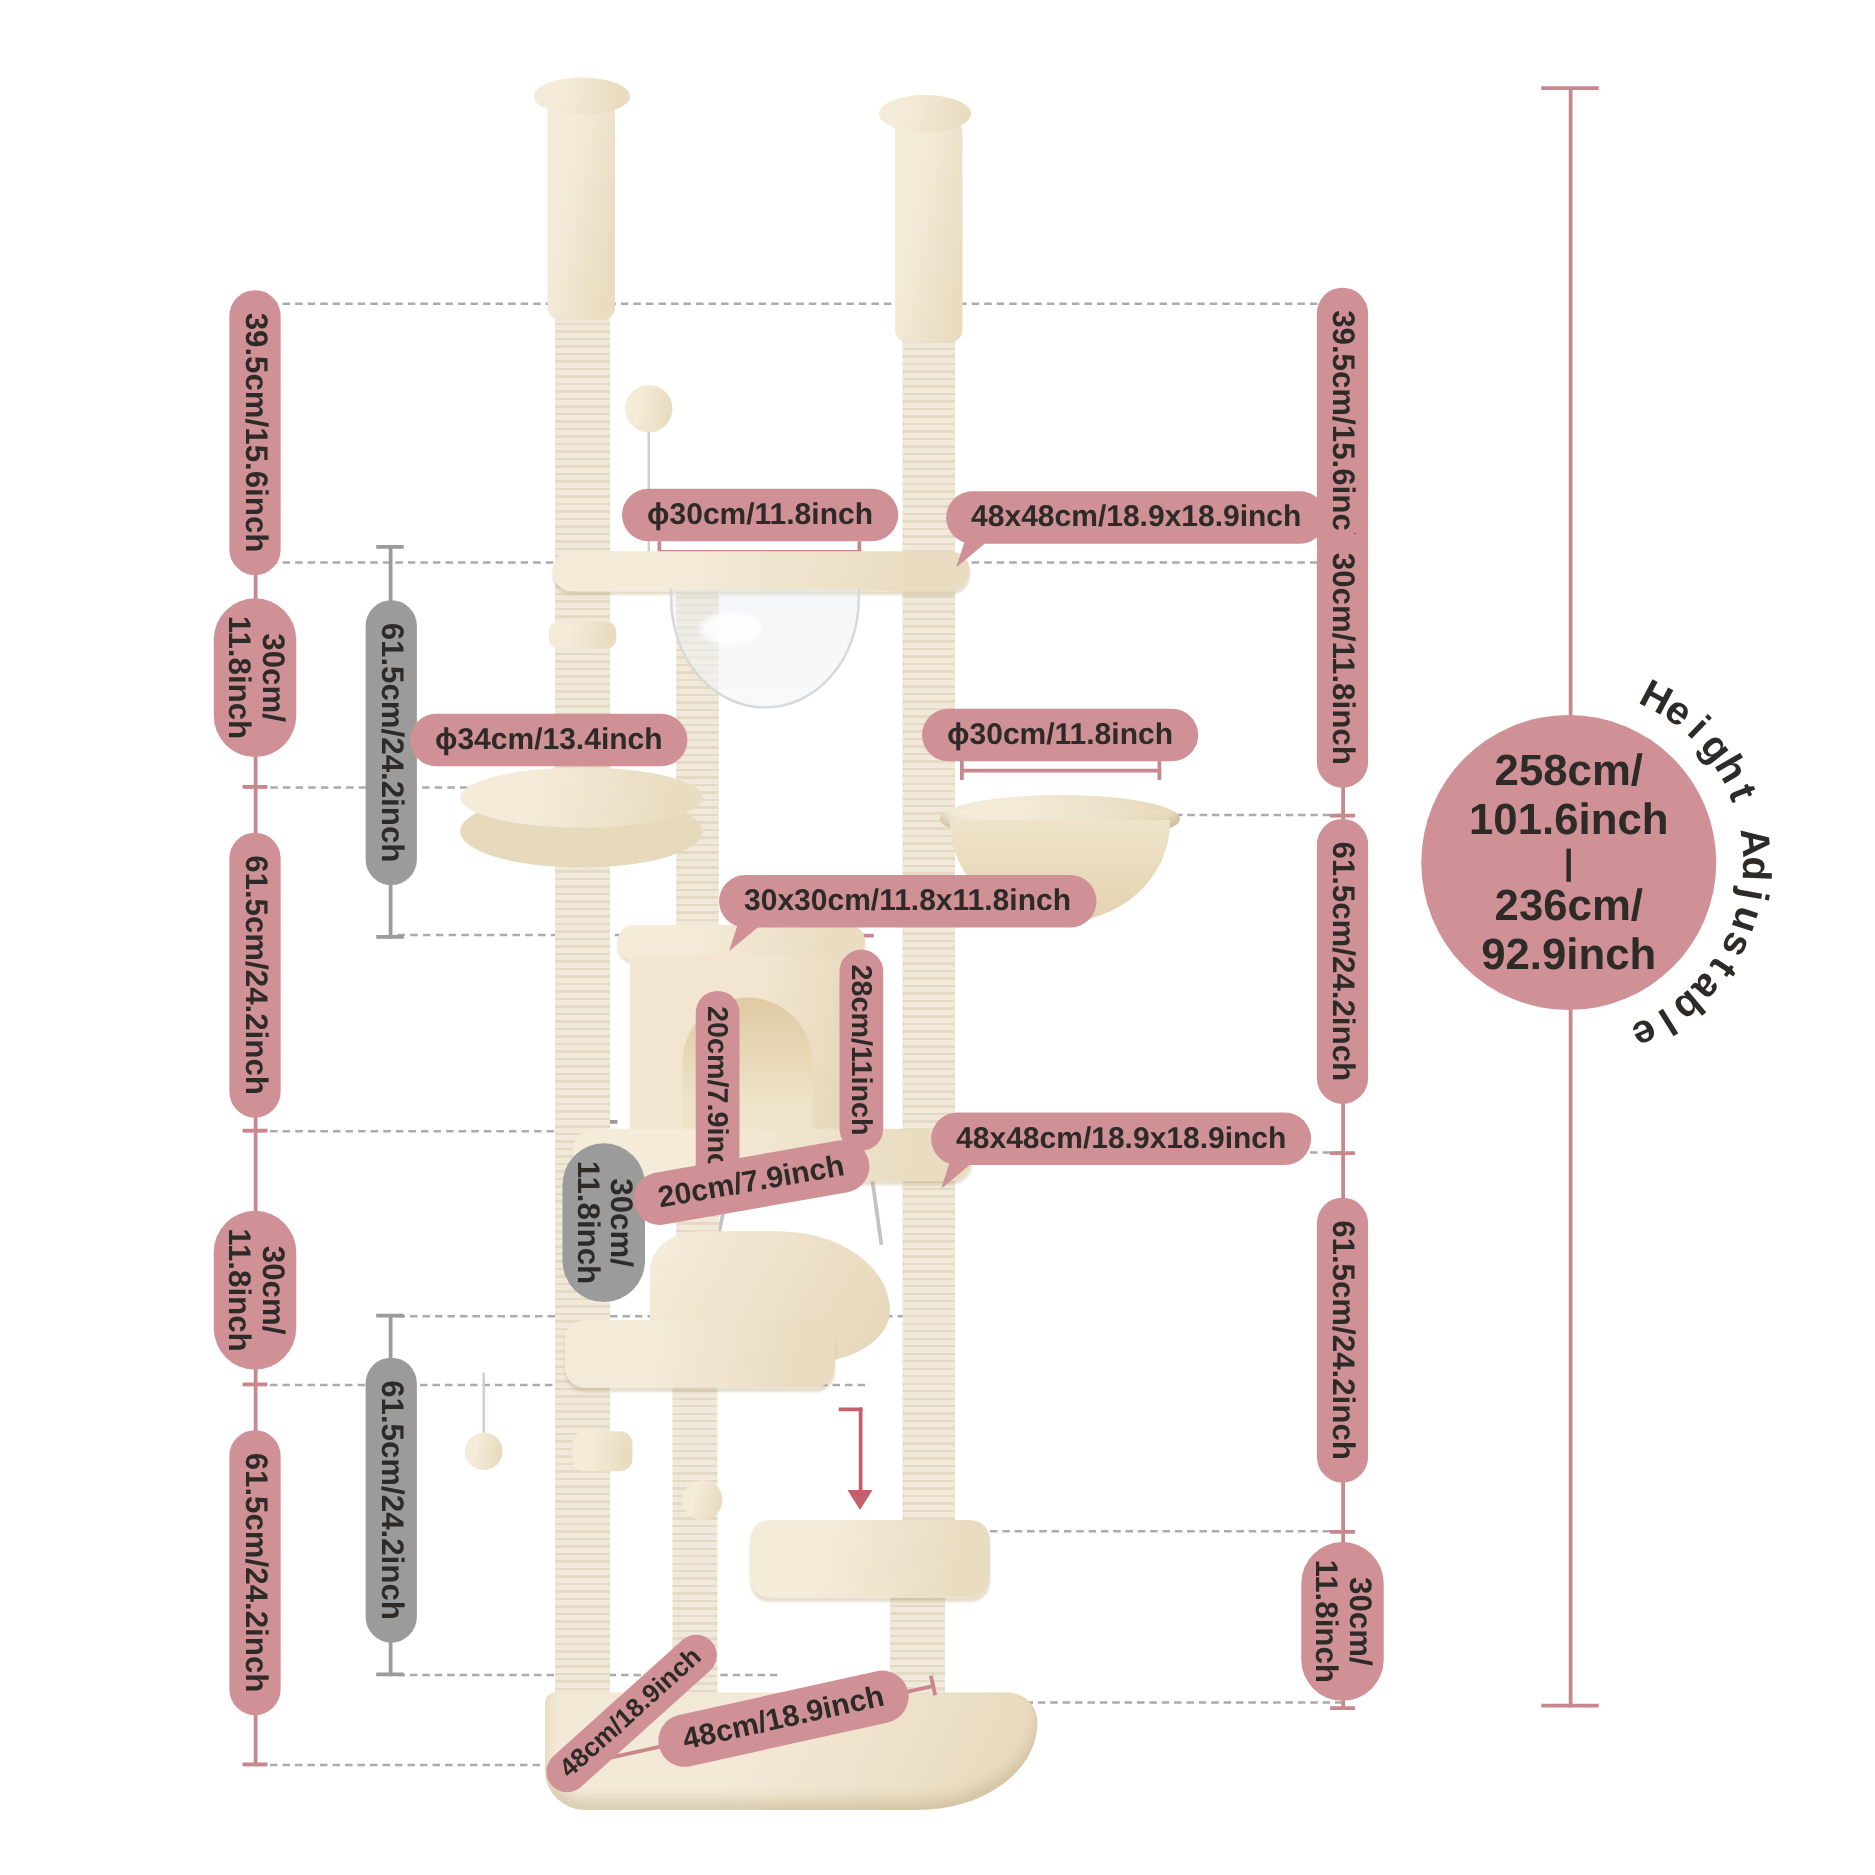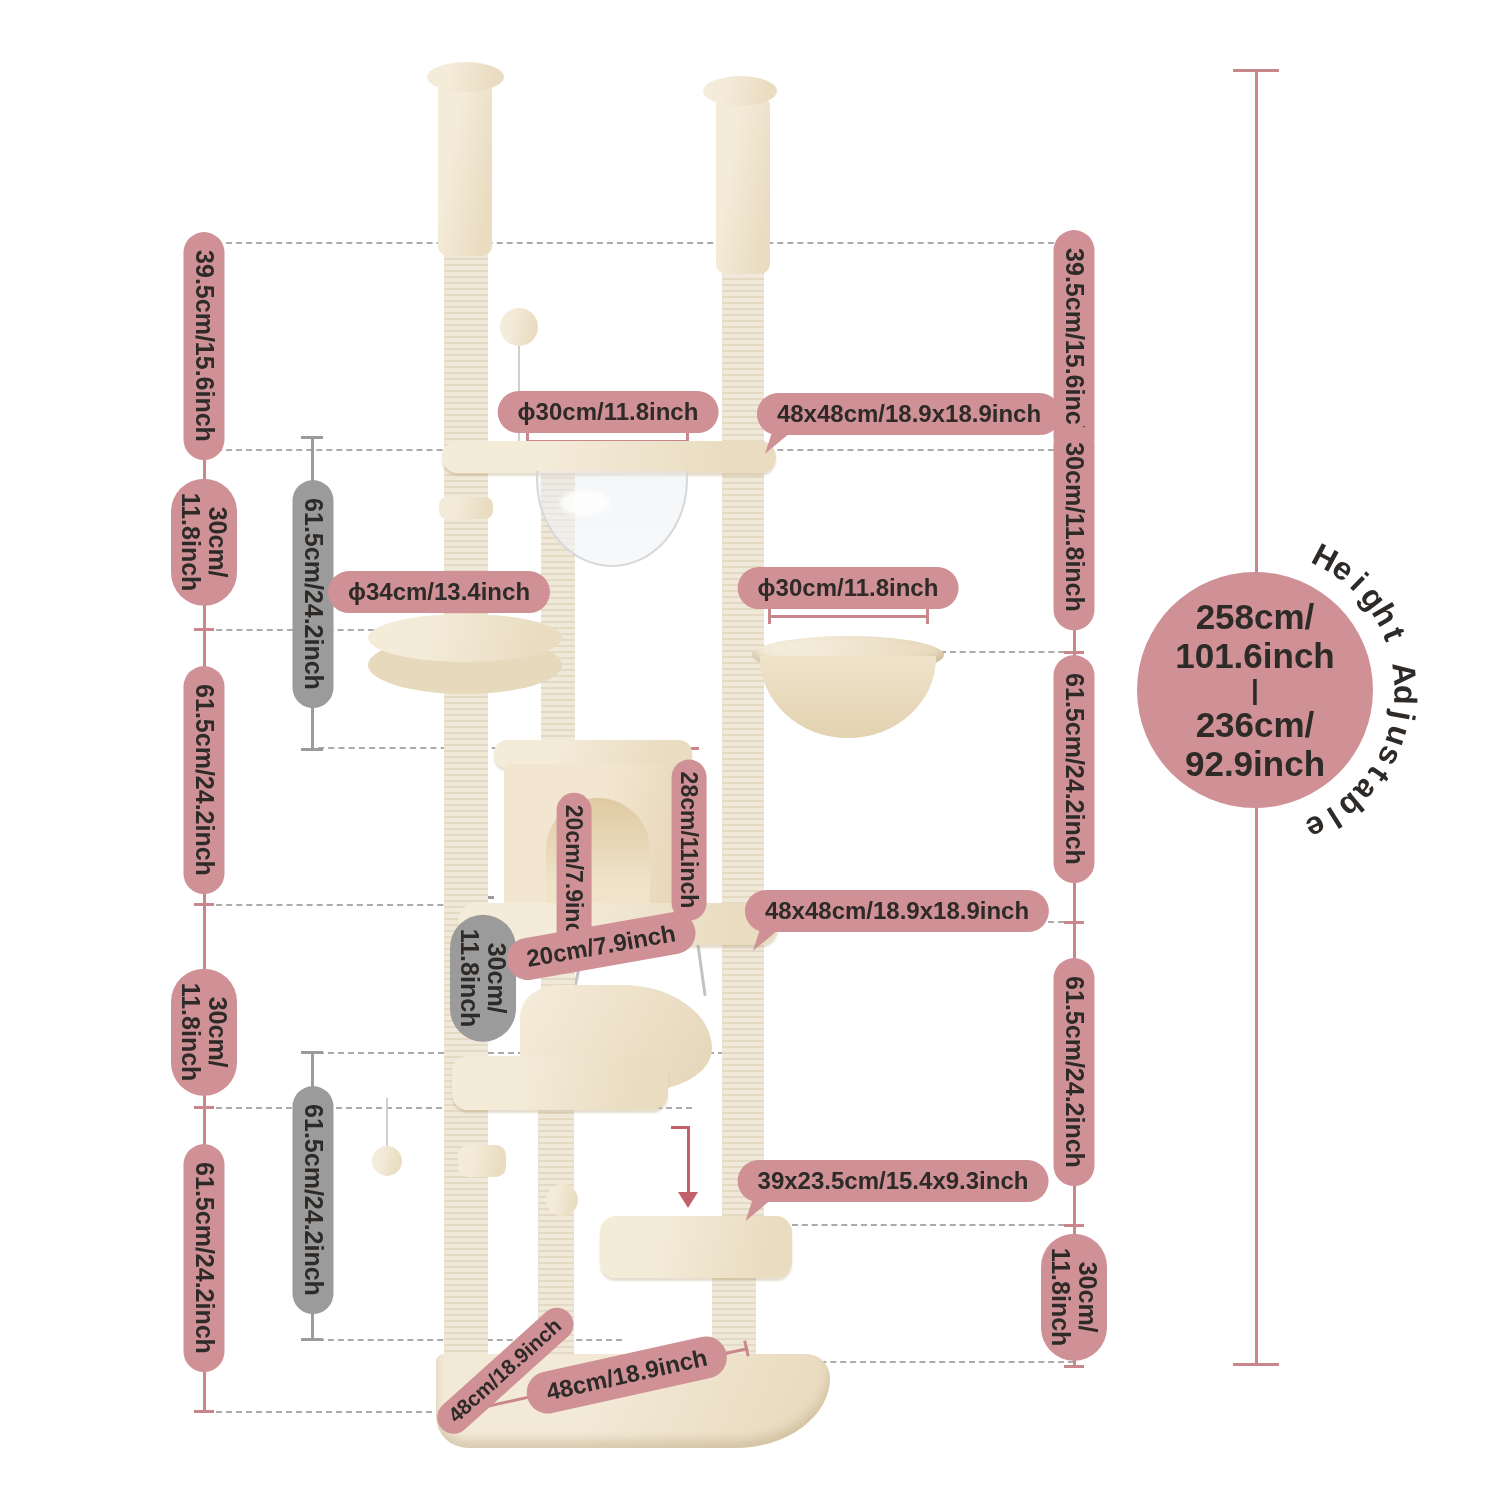--- a/index.html
+++ b/index.html
@@ -181,38 +181,38 @@
   <div class="cline-h" style="left:769px;top:615px;width:160px;"></div>
   <div class="ctick-v" style="left:768px;top:608px;"></div>
   <div class="ctick-v" style="left:926px;top:608px;"></div>
   <div class="hpill" style="left:848px;top:588px;">ϕ30cm/11.8inch</div>
 
   <div class="cline-h" style="left:371px;top:589px;width:188px;"></div>
   <div class="ctick-v" style="left:370px;top:581px;"></div>
   <div class="ctick-v" style="left:556px;top:581px;"></div>
   <div class="hpill" style="left:439px;top:592px;">ϕ34cm/13.4inch</div>
 
+  <div class="bubble" style="left:726px;top:721px;">
+    <span>30x30cm/11.8x11.8inch</span>
+    <span class="tail"></span>
+  </div>
 
   <div class="cline-v" style="left:687px;top:748px;height:158px;"></div>
   <div class="ctick-h" style="left:673px;top:747px;"></div>
   <div class="vpill" style="left:689px;top:840px;font-size:23px;padding:12px 5px;">28cm/11inch</div>
 
   <div class="vpill" style="left:574px;top:877px;font-size:23px;padding:12px 5px;">20cm/7.9inch</div>
 
   <div class="bubble" style="left:897px;top:911px;">
     <span>48x48cm/18.9x18.9inch</span>
     <span class="tail"></span>
   </div>
 
   <div class="hpill" style="left:601px;top:946px;transform:translate(-50%,-50%) rotate(-10deg);">20cm/7.9inch</div>
 
-  <div class="bubble" style="left:893px;top:1181px;">
-    <span>39x23.5cm/15.4x9.3inch</span>
-    <span class="tail"></span>
-  </div>
 
   <div class="arrow-line" style="left:671px;top:1126px;width:19px;height:3px;"></div>
   <div class="arrow-line" style="left:687px;top:1126px;width:3px;height:68px;"></div>
   <div class="arrow-head" style="left:678px;top:1192px;"></div>
 
   <div class="rgroup" style="left:455px;top:1404px;width:300px;height:18px;transform:rotate(-12.5deg);">
     <div class="cline-h" style="left:0;top:8px;width:300px;"></div>
     <div class="ctick-v" style="left:0;top:1px;"></div>
     <div class="ctick-v" style="left:297px;top:1px;"></div>
     <div class="hpill" style="left:176px;top:9px;">48cm/18.9inch</div>

